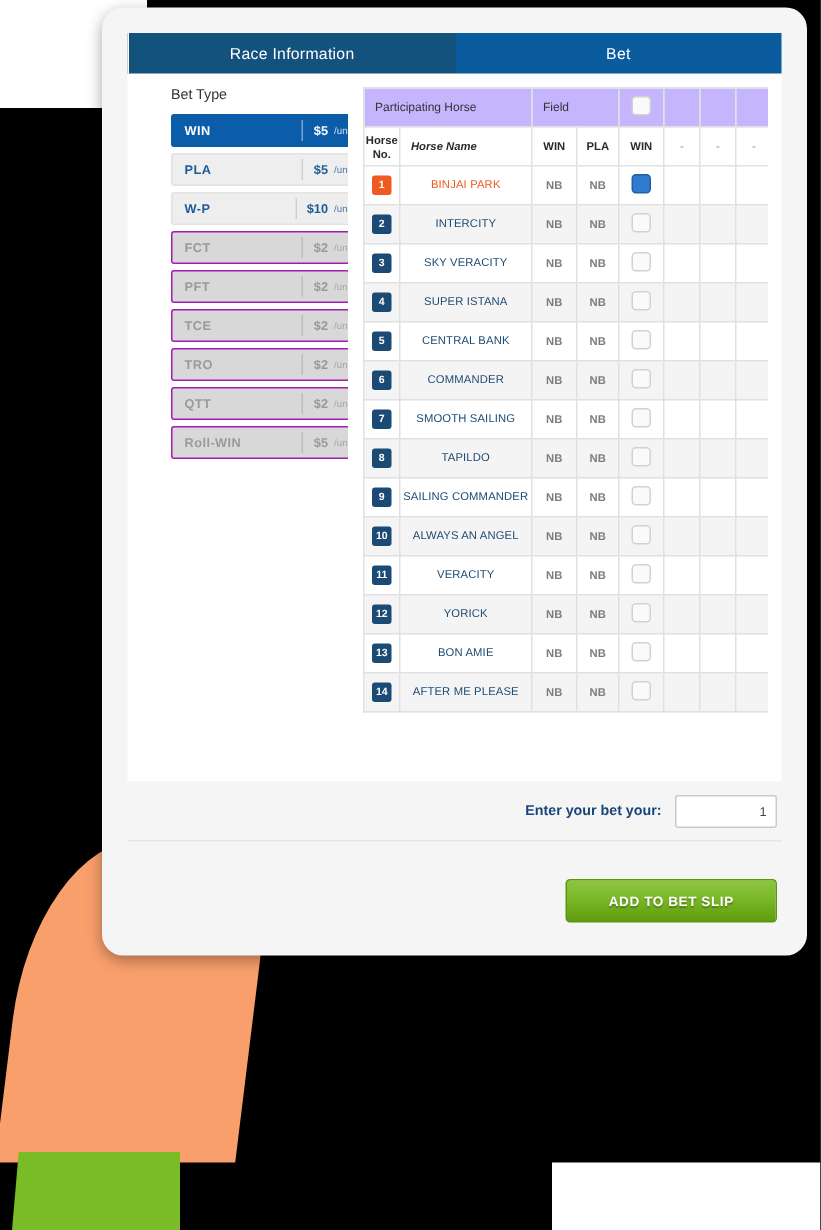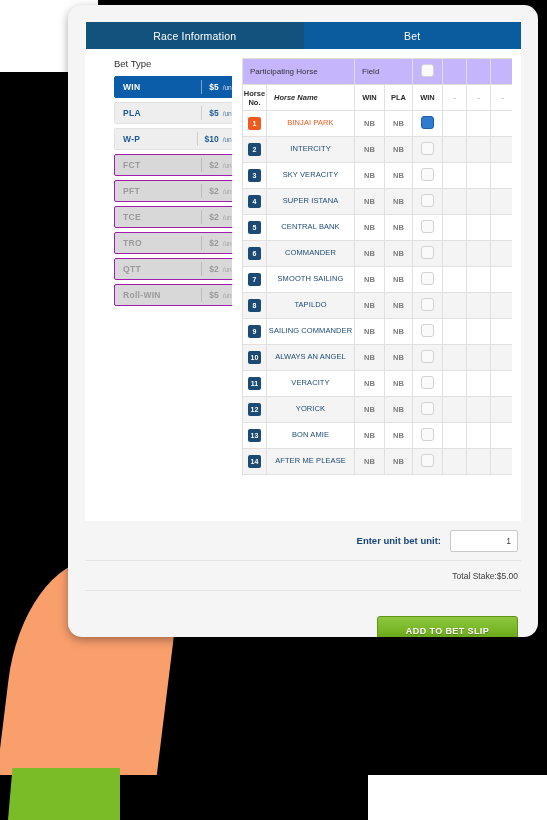--- a/index.html
+++ b/index.html
@@ -543,25 +543,22 @@
                 <td></td>
               </tr>
             </tbody>
         </table>
       </div>
 
     </div>
 
     <div class="footer">
       <div class="foot-row">
-        <span class="unit-label">Enter unit bet unit:</span>
+        <span class="unit-label">Enter your bet your:</span>
         <input class="unit-input" type="text" value="1" style="">
-      </div>
-      <div class="stake-row">
-        <span>Total Stake:$5.00</span>
       </div>
       <div class="btn-row">
         <button class="btn-add">ADD TO BET SLIP</button>
       </div>
     </div>
 
   </div>
 </div>
 
 </body></html>

